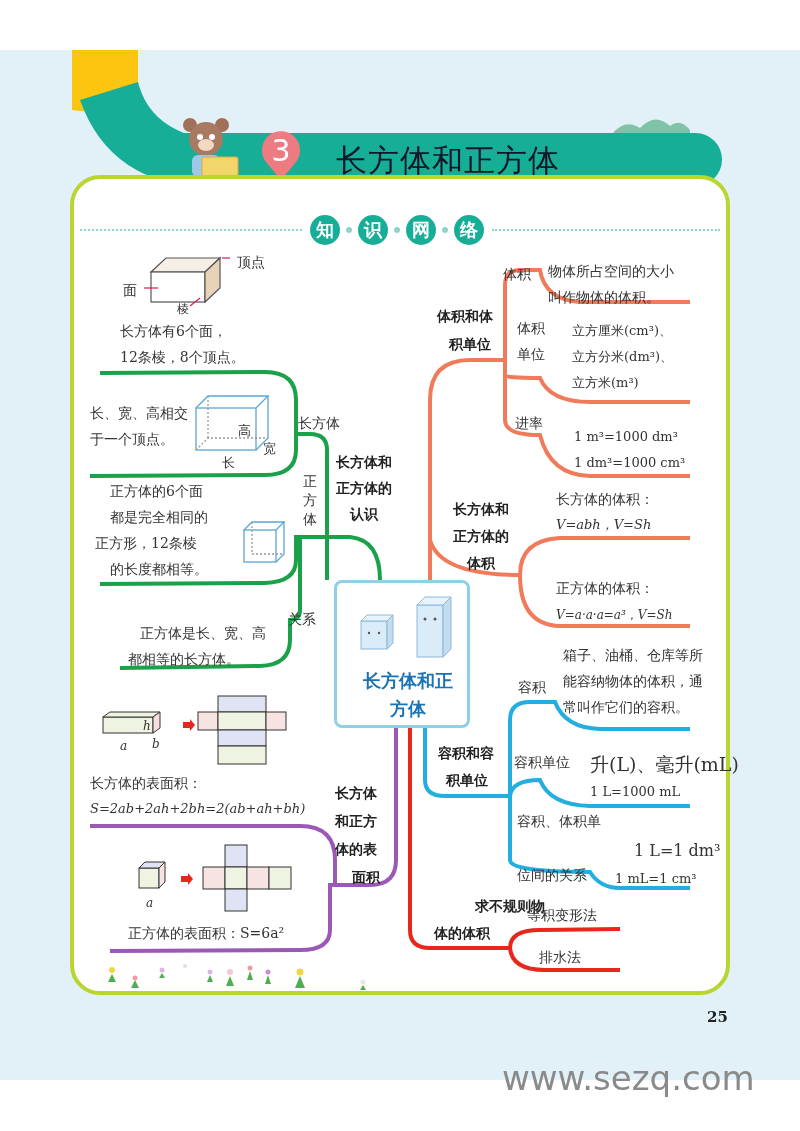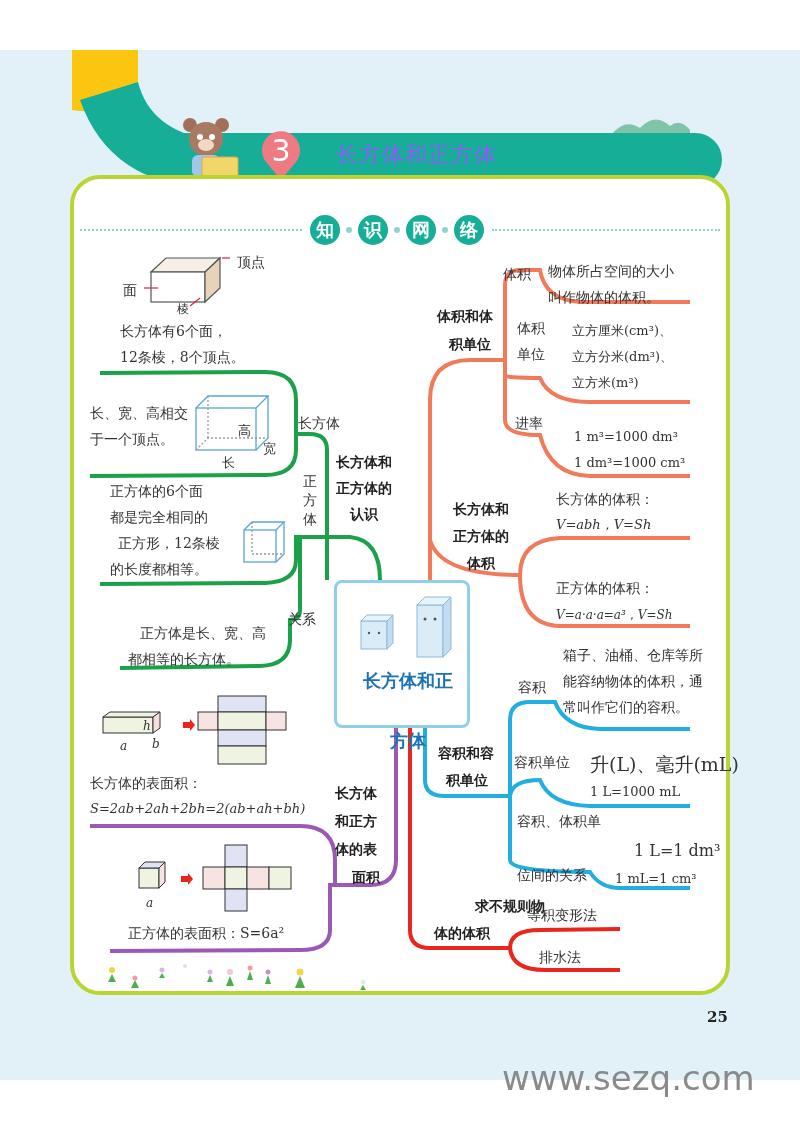--- a/index.html
+++ b/index.html
@@ -3,21 +3,21 @@
 <meta charset="utf-8">
 <style>
   html, body { margin: 0; padding: 0; }
   body { width: 800px; height: 1131px; background: #ffffff; position: relative; overflow: hidden;
          font-family: "DejaVu Serif", "Liberation Serif", serif; color: #333; }
   .page { position: absolute; left: 0; top: 50px; width: 800px; height: 1030px; background: #e2f1f7; }
   .arc { position: absolute; }
   .title-band { position: absolute; left: 170px; top: 133px; width: 552px; height: 53px; background: #17ae98;
                 border-radius: 0 30px 30px 0; }
   .title-text { position: absolute; left: 336px; top: 140px; font-family: Liberation Sans, sans-serif;
-                font-size: 22px; color: #8b5cf6; letter-spacing: 1px; }
+                font-size: 31px; color: #0f172a; letter-spacing: 1px; }
   .chapter-pin { position: absolute; left: 260px; top: 130px; width: 42px; height: 50px; }
   .chapter-num { position: absolute; left: 260px; top: 130px; width: 42px; height: 42px; text-align: center;
                  line-height: 42px; color: #fff; font-family: "DejaVu Sans", sans-serif; font-size: 30px; }
   .frame { position: absolute; left: 70px; top: 175px; width: 660px; height: 820px; background: #fff;
            border: 4px solid #b8d532; border-radius: 30px; box-sizing: border-box; }
   .section-row { position: absolute; left: 80px; top: 215px; width: 640px; height: 30px; }
   .dots { position: absolute; top: 14px; height: 0; border-top: 2px dotted #8fd3cc; }
   .badge { position: absolute; top: 0; width: 30px; height: 30px; border-radius: 50%; background: #17ae98; color: #fff;
            font-family: "DejaVu Sans", sans-serif; font-weight: bold; font-size: 18px; text-align: center; line-height: 30px; }
   .sep-dot { position: absolute; top: 12px; width: 6px; height: 6px; border-radius: 50%; background: #8fd3cc; }
@@ -205,21 +205,21 @@
 <div class="t" style="left:303px;top:468px;">正</div>
 <div class="t" style="left:303px;top:487px;">方</div>
 <div class="t" style="left:303px;top:506px;">体</div>
 
 <div class="t b" style="left:336px;top:449px;">长方体和</div>
 <div class="t b" style="left:336px;top:475px;">正方体的</div>
 <div class="t b" style="left:350px;top:501px;">认识</div>
 
 <div class="t" style="left:110px;top:478px;">正方体的6个面</div>
 <div class="t" style="left:110px;top:504px;">都是完全相同的</div>
-<div class="t" style="left:118px;top:530px;">正方形，12条棱</div>
+<div class="t" style="left:95px;top:530px;">正方形，12条棱</div>
 <div class="t" style="left:110px;top:556px;">的长度都相等。</div>
 
 <div class="t" style="left:288px;top:606px;">关系</div>
 <div class="t" style="left:128px;top:620px;margin-left:12px;">正方体是长、宽、高</div>
 <div class="t" style="left:128px;top:646px;">都相等的长方体。</div>
 
 <div class="t it" style="left:143px;top:713px;font-size:12px;">h</div>
 <div class="t it" style="left:120px;top:733px;font-size:12px;">a</div>
 <div class="t it" style="left:152px;top:731px;font-size:12px;">b</div>
 <div class="t" style="left:90px;top:770px;">长方体的表面积：</div>
@@ -244,21 +244,21 @@
       <polygon points="106,22 114,14 114,66 106,74" fill="#c3dcef"></polygon>
     </g>
     <g fill="#555">
         <circle cx="32" cy="50" r="1.2"></circle>
         <circle cx="42" cy="50" r="1.2"></circle>
         <circle cx="88" cy="36" r="1.5"></circle>
         <circle cx="98" cy="36" r="1.5"></circle>
       </g>
   </svg>
   <div class="center-title" style="top:86px;">长方体和正</div>
-  <div class="center-title" style="top:114px;margin-top:32px;">方体</div>
+  <div class="center-title" style="top:114px;">方体</div>
 </div>
 
 <div class="t b" style="left:437px;top:303px;">体积和体</div>
 <div class="t b" style="left:449px;top:331px;">积单位</div>
 <div class="t" style="left:503px;top:261px;">体积</div>
 <div class="t" style="left:548px;top:258px;">物体所占空间的大小</div>
 <div class="t" style="left:548px;top:284px;">叫作物体的体积。</div>
 <div class="t" style="left:517px;top:315px;">体积</div>
 <div class="t" style="left:517px;top:341px;">单位</div>
 <div class="t" style="left:572px;top:318px;font-size:13px;">立方厘米(cm³)、</div>

